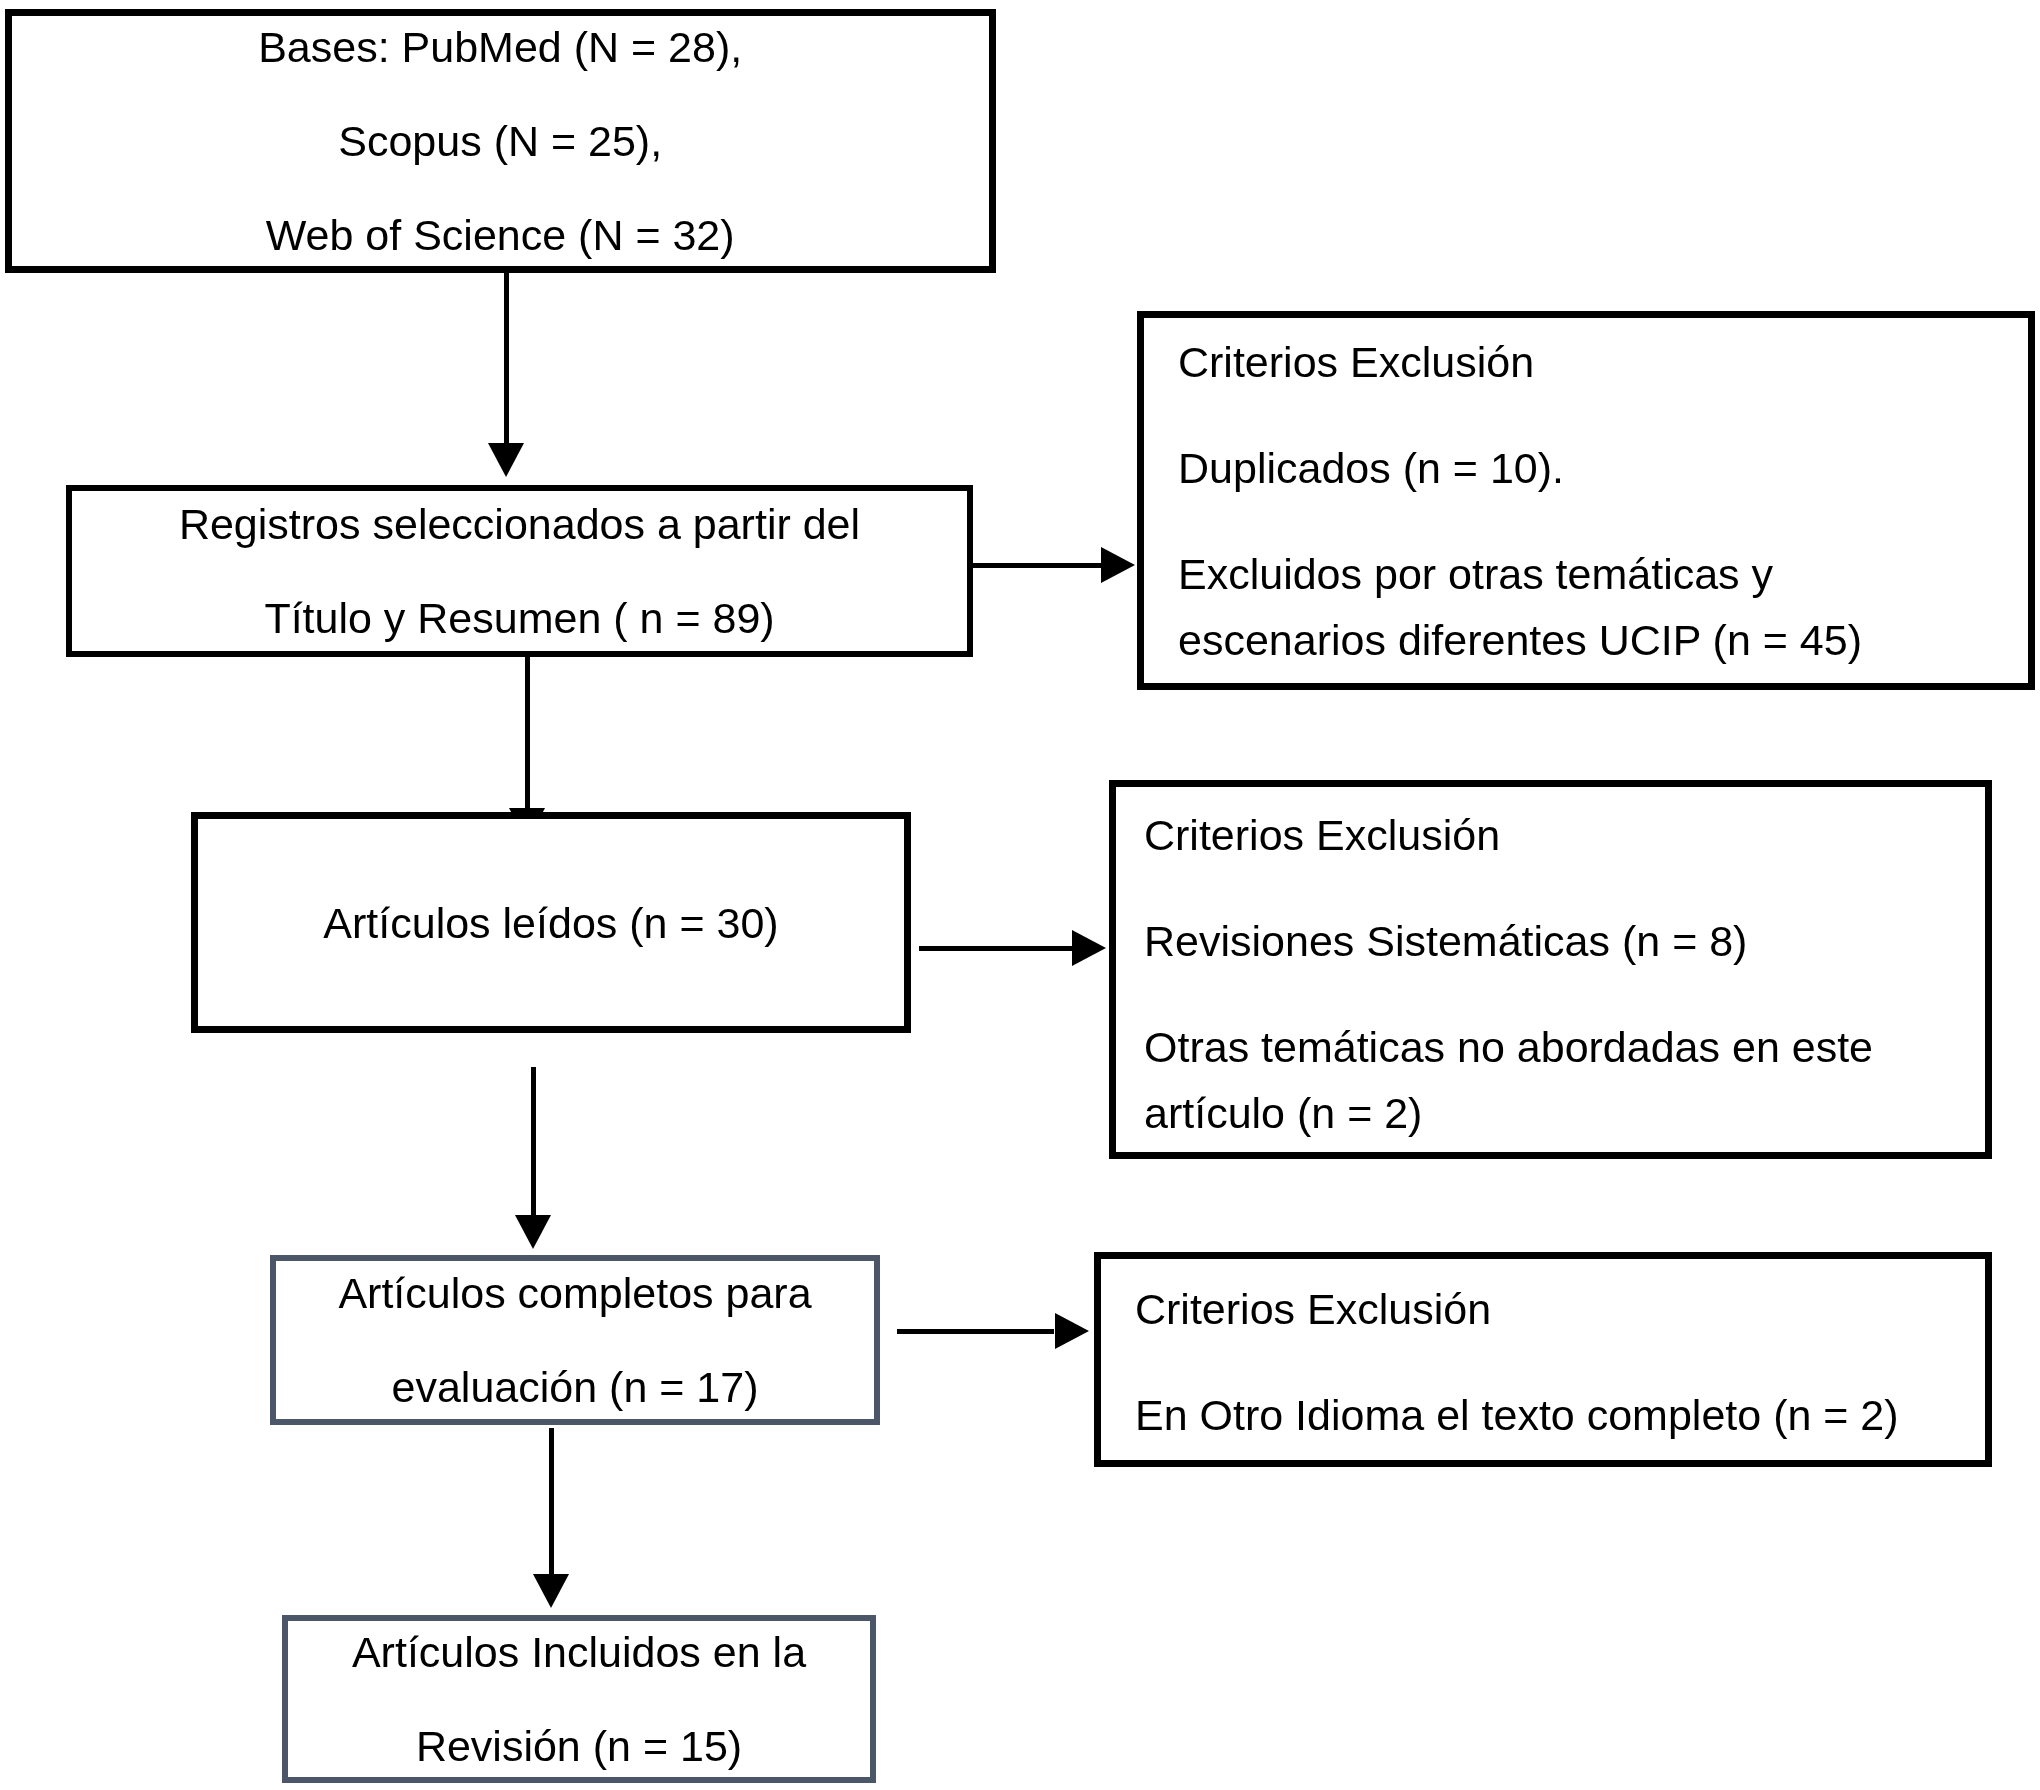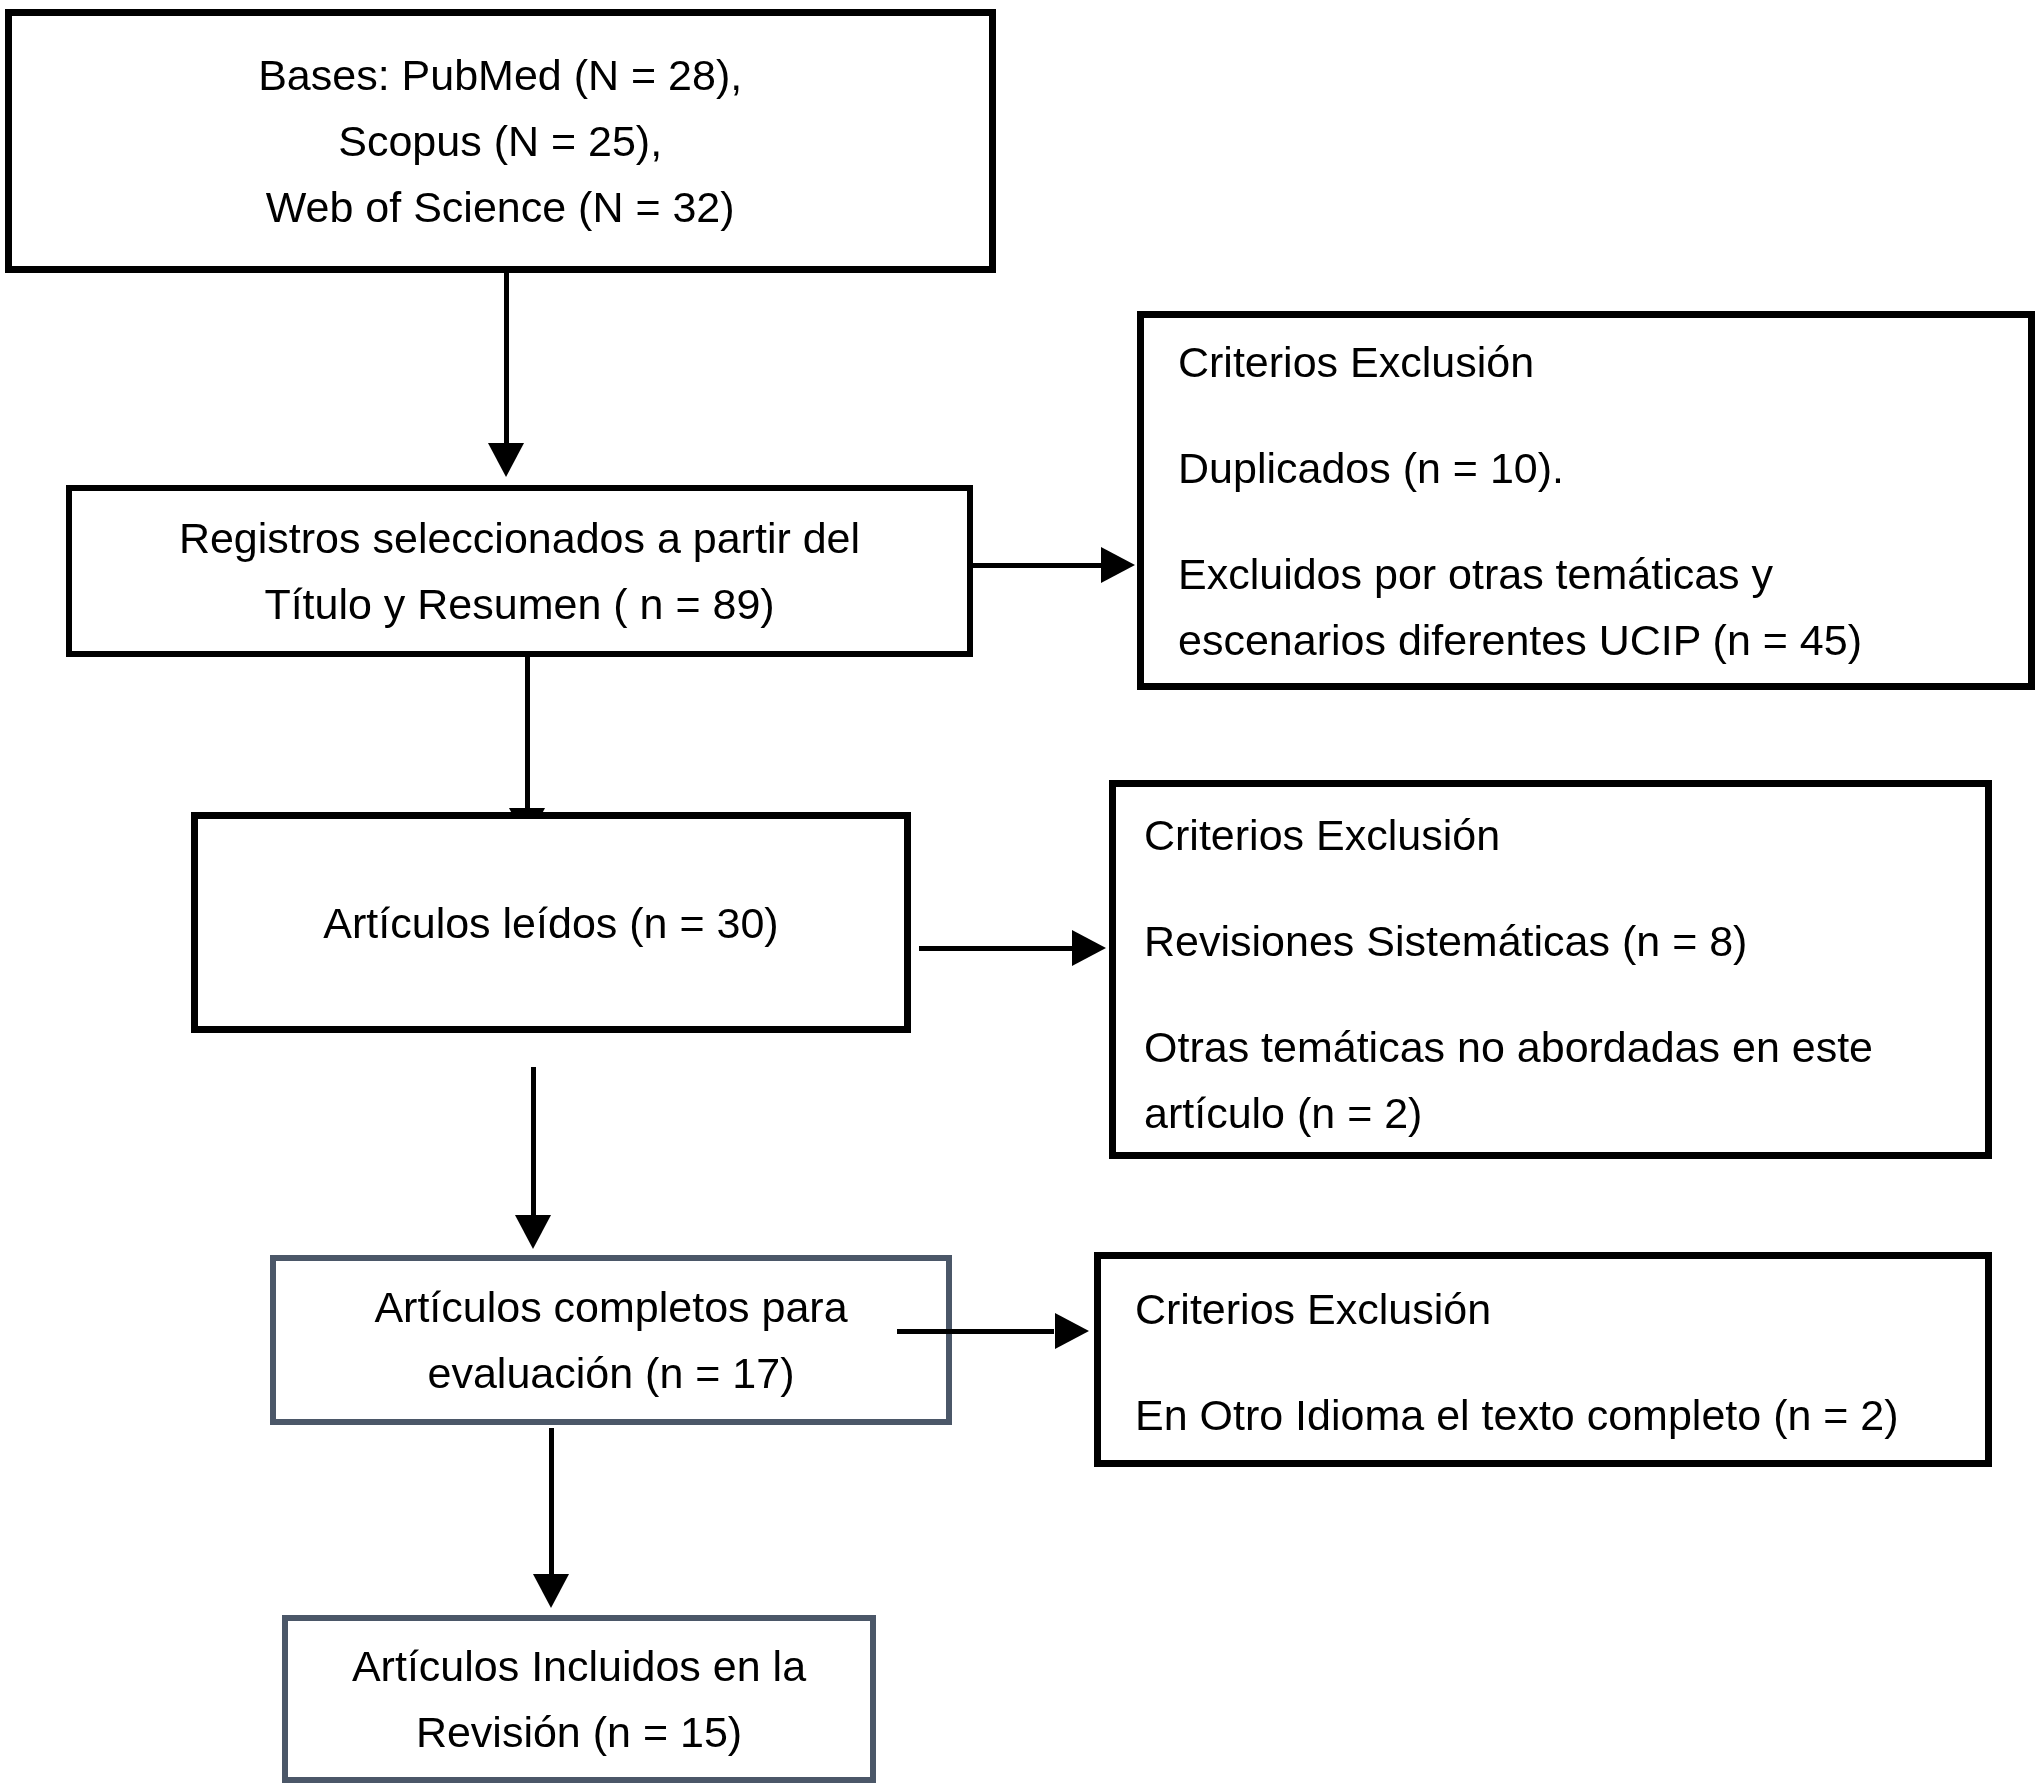--- a/index.html
+++ b/index.html
@@ -22,20 +22,21 @@
     box-sizing: border-box;
     font-size: 43px;
     line-height: 66px;
   }
   .flow {
     display: flex;
     flex-direction: column;
     justify-content: center;
     align-items: center;
     text-align: center;
+    gap: 28px;
   }
   .slate {
     border: 6.6px solid #4b5768;
   }
   .excl {
     text-align: left;
   }
   .excl .para {
     margin: 0;
   }
@@ -127,21 +128,21 @@
     <span>Otras temáticas no abordadas en este</span><br>
     <span>artículo (n = 2)</span>
   </p>
 </div>
 
 <div>
   <div class="shaft-v" style="left:531px; top:1067px; height:150px;"></div>
   <div class="head-down" style="left:515px; top:1215px;"></div>
 </div>
 
-<div class="box flow slate" style="left:270px; top:1255px; width:682px; height:170px;">
+<div class="box flow slate" style="left:270px; top:1255px; width:610px; height:170px;">
   <div>Artículos completos para</div>
   <div>evaluación (n = 17)</div>
 </div>
 
 <div>
   <div class="shaft-h" style="left:897px; top:1329px; width:157px;"></div>
   <div class="head-right" style="left:1055px; top:1313px;"></div>
 </div>
 
 <div class="box excl excl3-pad" style="left:1094px; top:1252px; width:898px; height:215px;">

